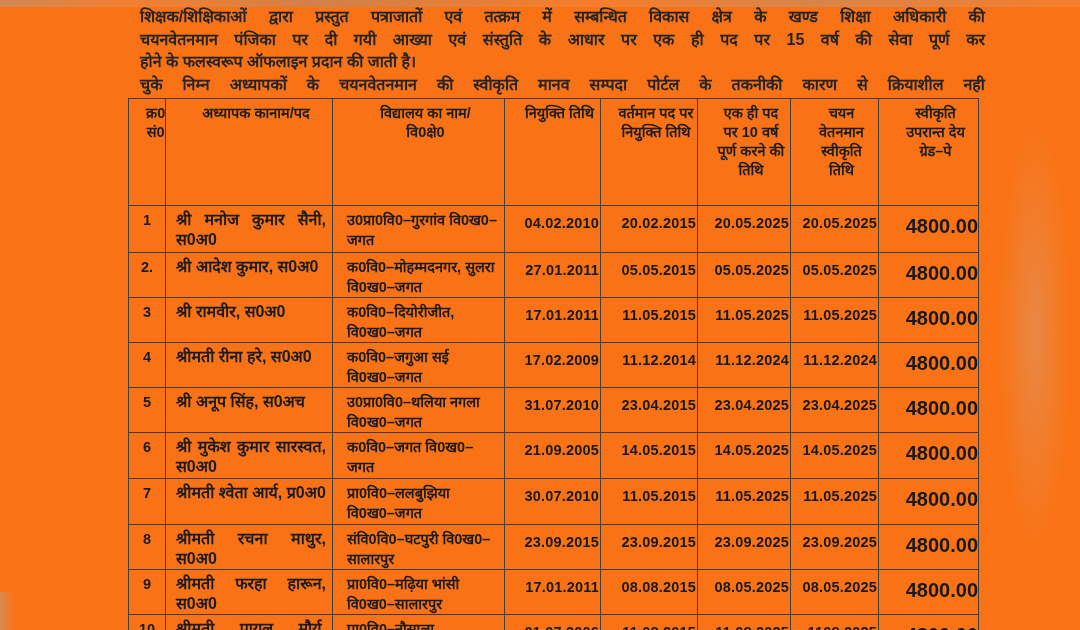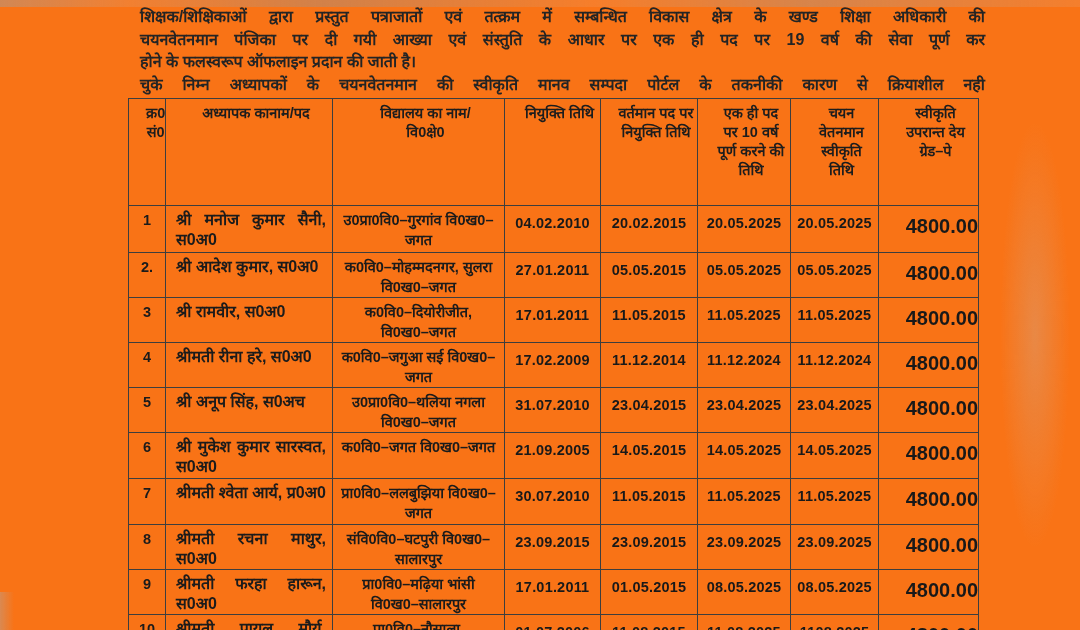--- a/index.html
+++ b/index.html
@@ -48,37 +48,37 @@
     overflow:hidden;
     font-weight:600;
   }
   th.hdr{
     font-size:14.5px;line-height:19px;color:#1f1f1f;
     text-align:center;padding:5px 3px 0 3px;font-weight:700;
   }
   th.hdr .hwrap{display:inline-block;margin-left:14px;}
   td.c-sn{font-size:14.5px;text-align:center;padding-top:6px;color:#1d1d1d;}
   td.c-name{font-size:16px;line-height:20px;text-align:left;padding:4px 6px 0 10px;color:#1d1d1d;text-align:justify;text-align-last:left;}
-  td.c-school{font-size:14.5px;line-height:20px;text-align:center;padding:4px 6px 0 6px;color:#1d1d1d;}
-  td.c-date{font-size:14.5px;text-align:center;padding-top:9px;color:#1b1b1b;letter-spacing:.2px;}
+  td.c-school{font-size:14.5px;line-height:20px;text-align:left;padding:4px 6px 0 14px;color:#1d1d1d;}
+  td.c-date{font-size:14.5px;text-align:right;padding-top:9px;color:#1b1b1b;letter-spacing:.2px;}
   td.c-grade{font-size:20px;text-align:right;padding:9px 0 0 22px;color:#1b1b1b;}
 </style>
 </head>
 <body>
 
 <div class="page">
   <div class="scan-layer">
 
     <div class="artifact-top"></div>
     <div class="artifact-right"></div>
     <div class="artifact-bl"></div>
 
     <div class="intro">
       <div class="intro-line">शिक्षक/शिक्षिकाओं द्वारा प्रस्तुत पत्राजातों एवं तत्क्रम में सम्बन्धित विकास क्षेत्र के खण्ड शिक्षा अधिकारी की</div>
-      <div class="intro-line">चयनवेतनमान पंजिका पर दी गयी आख्या एवं संस्तुति के आधार पर एक ही पद पर 19 वर्ष की सेवा पूर्ण कर</div>
+      <div class="intro-line">चयनवेतनमान पंजिका पर दी गयी आख्या एवं संस्तुति के आधार पर एक ही पद पर 15 वर्ष की सेवा पूर्ण कर</div>
       <div class="intro-line last">होने के फलस्वरूप ऑफलाइन प्रदान की जाती है।</div>
       <div class="intro-line">चुके निम्न अध्यापकों के चयनवेतनमान की स्वीकृति मानव सम्पदा पोर्टल के तकनीकी कारण से क्रियाशील नही</div>
     </div>
 
     <table class="sheet">
       <colgroup>
         <col style="width:37px">
           <col style="width:167px">
           <col style="width:172px">
           <col style="width:96px">
@@ -185,21 +185,21 @@
         <td class="c-date">23.09.2025</td>
         <td class="c-date">23.09.2025</td>
         <td class="c-grade">4800.00</td>
       </tr>
 
       <tr style="height:44px">
         <td class="c-sn">9</td>
         <td class="c-name">श्रीमती फरहा हारून, स0अ0</td>
         <td class="c-school">प्रा0वि0–मढ़िया भांसी वि0ख0–सालारपुर</td>
         <td class="c-date">17.01.2011</td>
-        <td class="c-date">01.05.2015</td>
+        <td class="c-date">08.08.2015</td>
         <td class="c-date">08.05.2025</td>
         <td class="c-date">08.05.2025</td>
         <td class="c-grade">4800.00</td>
       </tr>
 
       <tr style="height:70px">
         <td class="c-sn">10</td>
         <td class="c-name">श्रीमती पायल मौर्य, प्र0अ0</td>
         <td class="c-school">प्रा0वि0–नौसाला,</td>
         <td class="c-date">01.07.2006</td>

